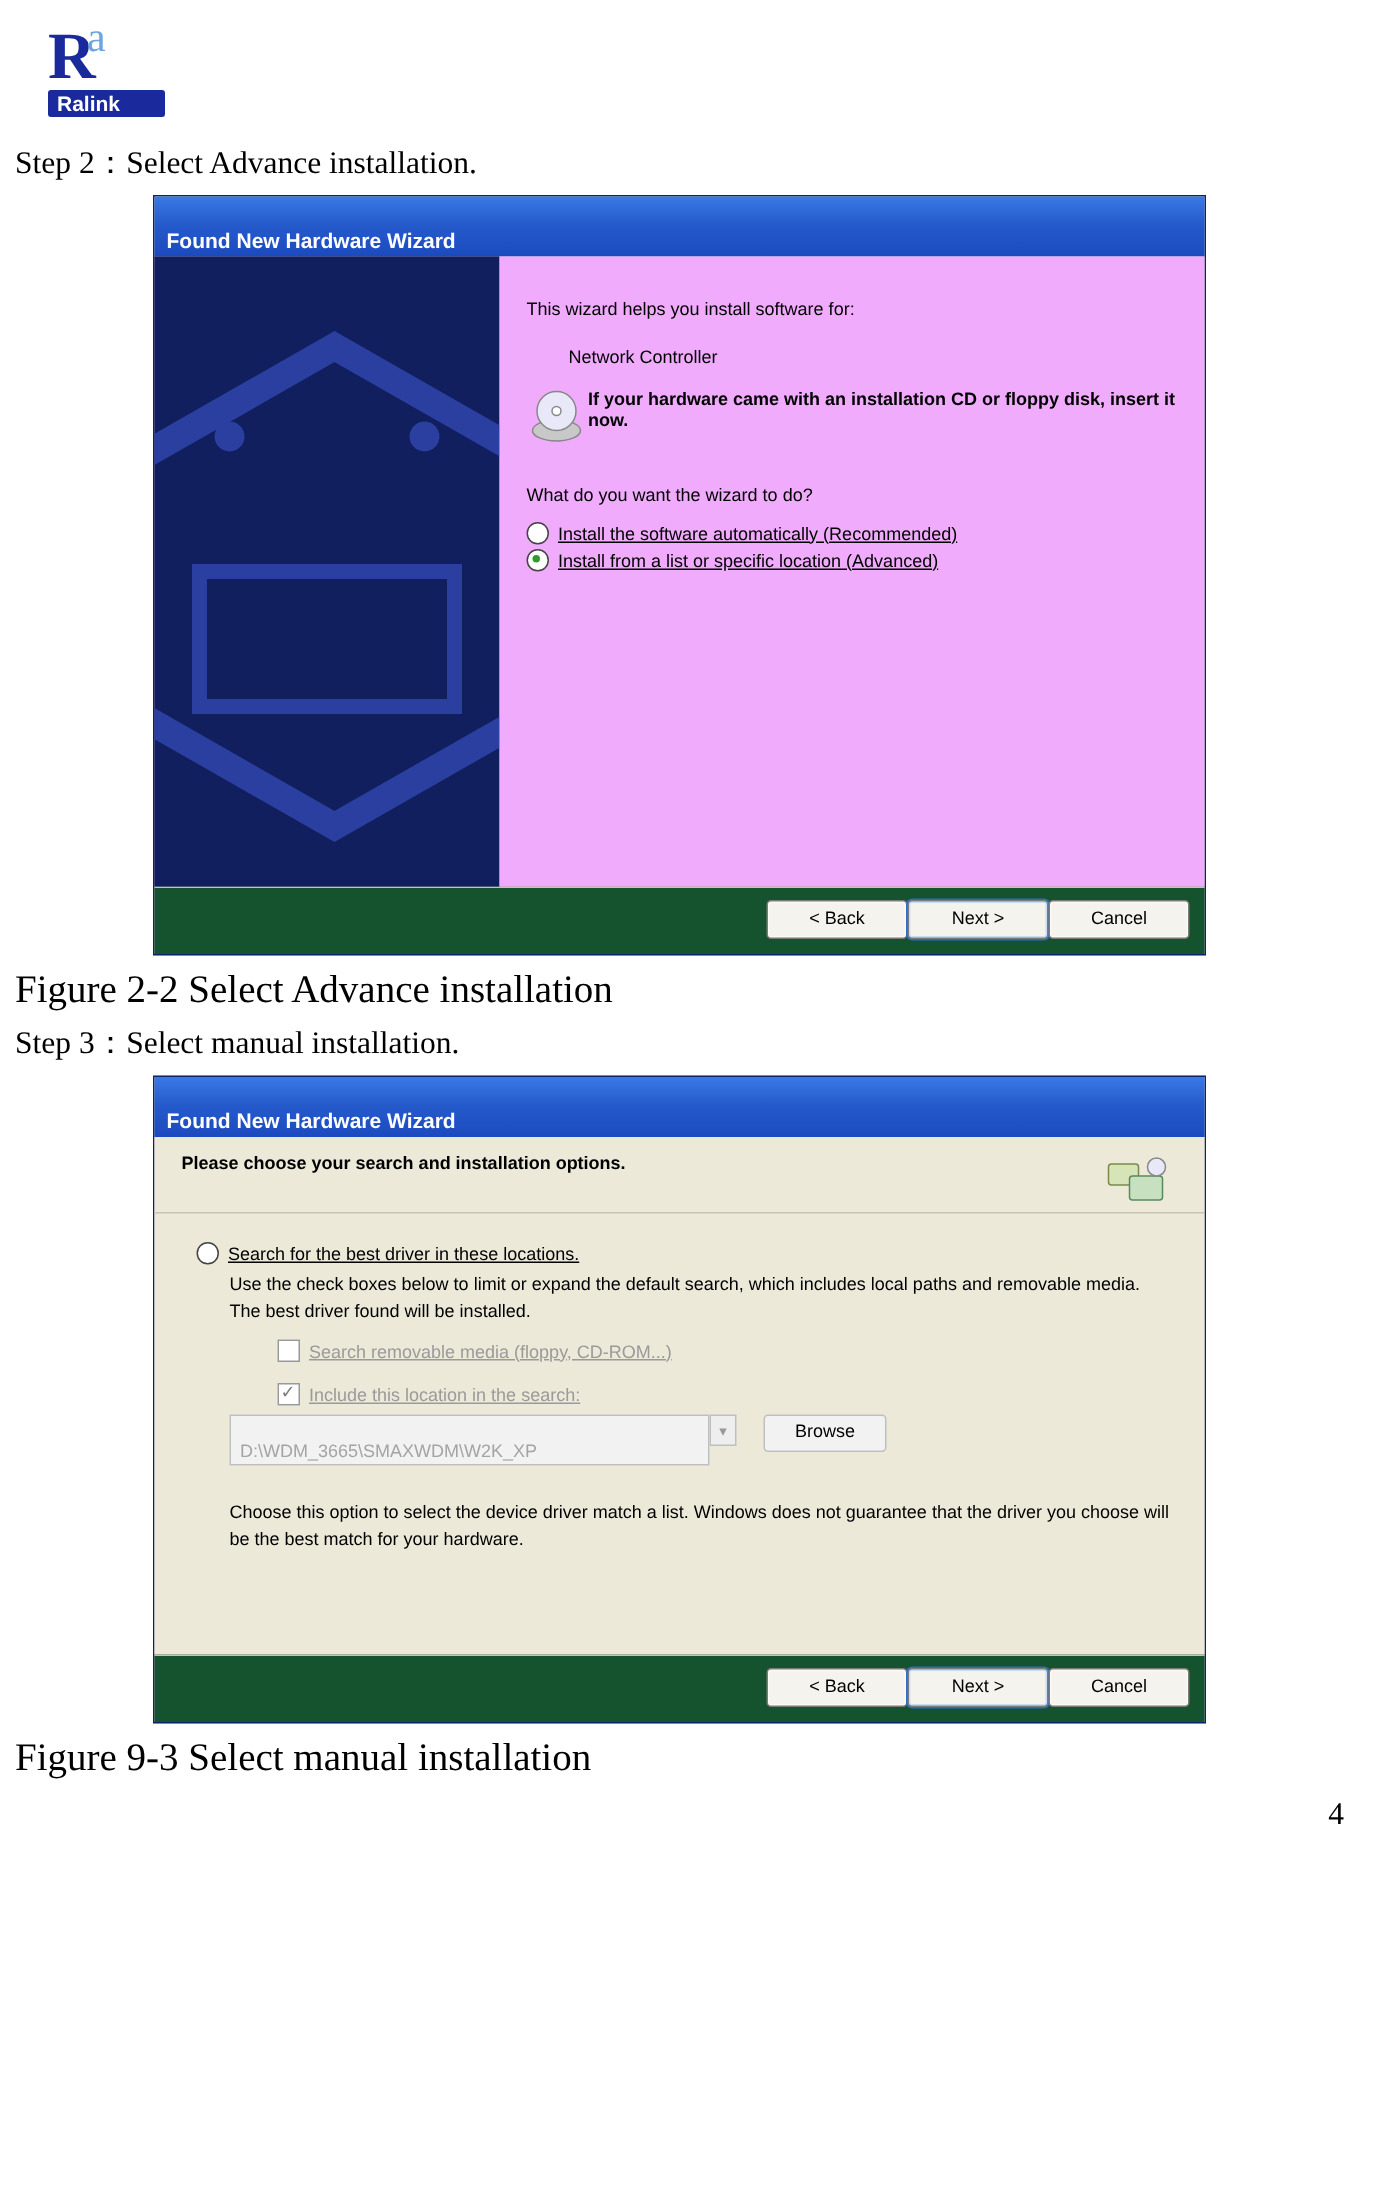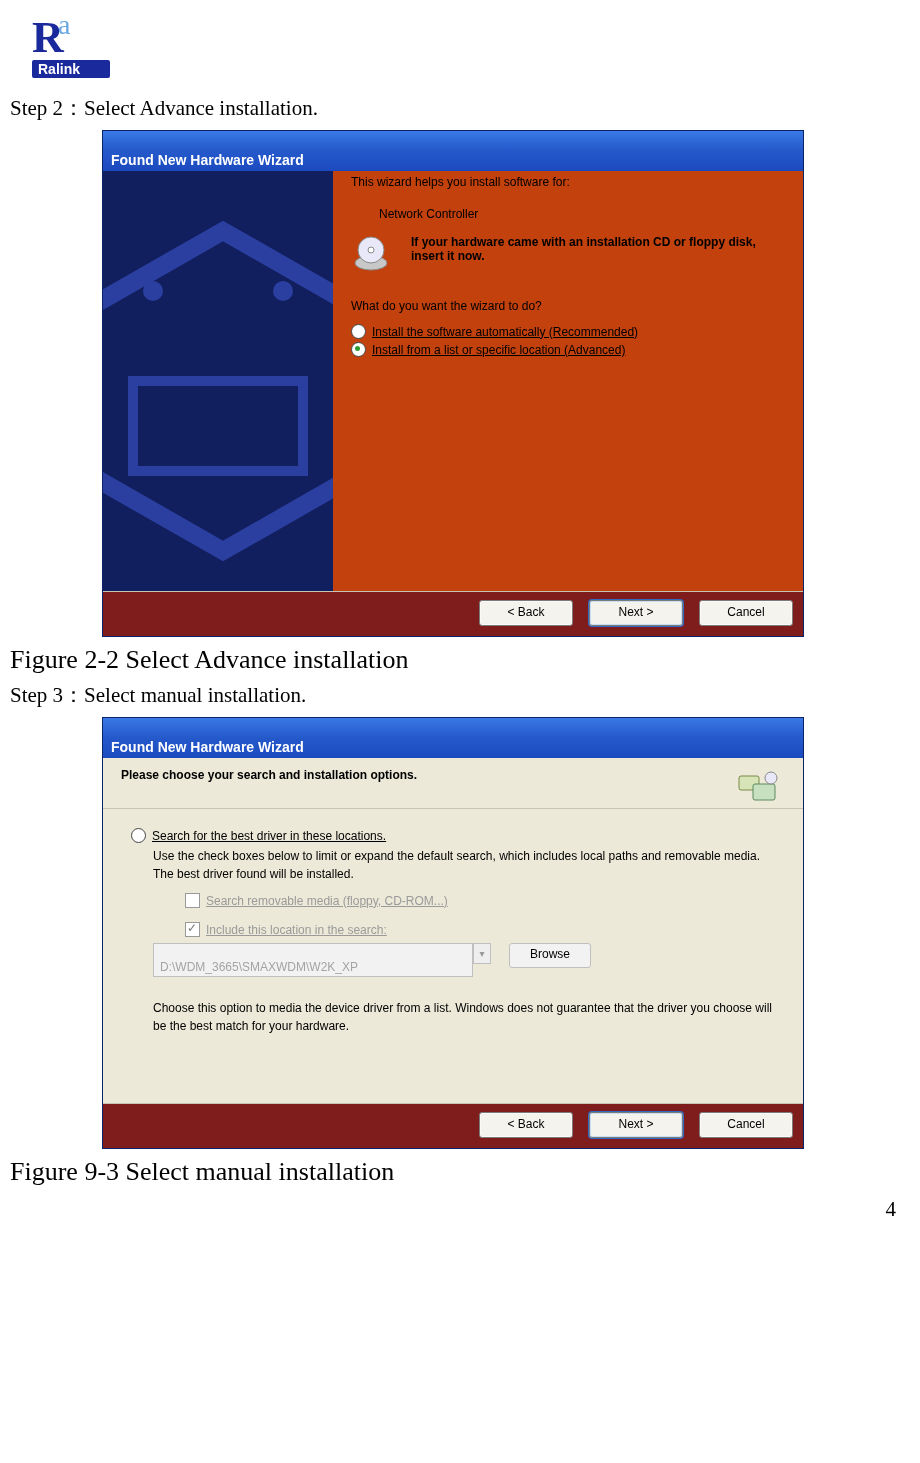--- a/index.html
+++ b/index.html
@@ -51,23 +51,23 @@
   }
   .sidebar {
     width: 230px;
     background: #1a2a6c;
     position: relative;
   }
   .sidebar svg { display:block; }
   .body-row { display:flex; }
   .body-right {
     flex: 1;
-    padding: 4px 16px 10px 18px;
+    padding: 28px 16px 10px 18px;
     position: relative;
-    background: #c2410c;
+    background: #f0abfc;
   }
   .indent { margin-left: 28px; }
   .radio-row, .check-row {
     display: flex;
     align-items: center;
     gap: 6px;
     margin: 3px 0;
     text-decoration: underline;
   }
   .radio {
@@ -82,25 +82,25 @@
     width:13px; height:13px; border:1px solid #999; background:#fff; flex:0 0 auto;
     position:relative;
   }
   .checkbox.checked::after {
     content:"✓"; position:absolute; top:-2px; left:1px; font-size:12px; color:#7a7a7a;
   }
   .disabled { color:#9a9a9a;padding-left:32px; }
   .cd-icon {
     width:40px; height:40px; flex:0 0 auto;
   }
-  .hw-row { display:flex; gap:20px; align-items:flex-start; margin:14px 0 10px 0; }
+  .hw-row { display:flex; gap:1px; align-items:flex-start; margin:14px 0 10px 0; }
   .hw-text { font-weight:bold; }
   .xp-bottom {
-    background:#7f1d1d; border-top:1px solid #c8c4b4;
-    padding:8px 10px 10px 0; display:flex; justify-content:flex-end; gap:16px;
+    background:#14532d; border-top:1px solid #c8c4b4;
+    padding:8px 10px 10px 0; display:flex; justify-content:flex-end; gap:0;
   }
   .xp-btn {
     min-width:92px; height:24px; background:#f4f3ee;
     border:1px solid #7b7b7b; border-radius:3px;
     font-family:Tahoma,sans-serif; font-size:12px; text-align:center; line-height:22px;
     box-shadow: inset 0 0 0 1px rgba(255,255,255,0.6);
   }
   .xp-btn.default { box-shadow: 0 0 0 1px #316ac5, inset 0 0 0 1px #c8def2; }
   .subheader {
     background:#ece9d8; border-bottom:1px solid #c8c4b4;
@@ -228,21 +228,21 @@
       <div class="check-row disabled" style="margin-left:22px">
         <span class="checkbox checked"></span>
         <span>Include this location in the search:</span>
       </div>
       <div class="combo">
         <div class="combo-input">D:\WDM_3665\SMAXWDM\W2K_XP</div>
         <div class="combo-arrow">▾</div>
         <div class="browse-btn">Browse</div>
       </div>
       <div style="height:18px"></div>
-      <div class="para">Choose this option to media the device driver from a list.  Windows does not guarantee that the driver you choose will be the best match for your hardware.</div>
+      <div class="para">Choose this option to select the device driver match a list.  Windows does not guarantee that the driver you choose will be the best match for your hardware.</div>
       <div style="height:44px"></div>
     </div>
     <div class="xp-bottom">
       <div class="xp-btn">&lt; Back</div>
       <div class="xp-btn default">Next &gt;</div>
       <div class="xp-btn">Cancel</div>
     </div>
   </div>
 
   <div class="caption">Figure 9-3 Select manual installation</div>

